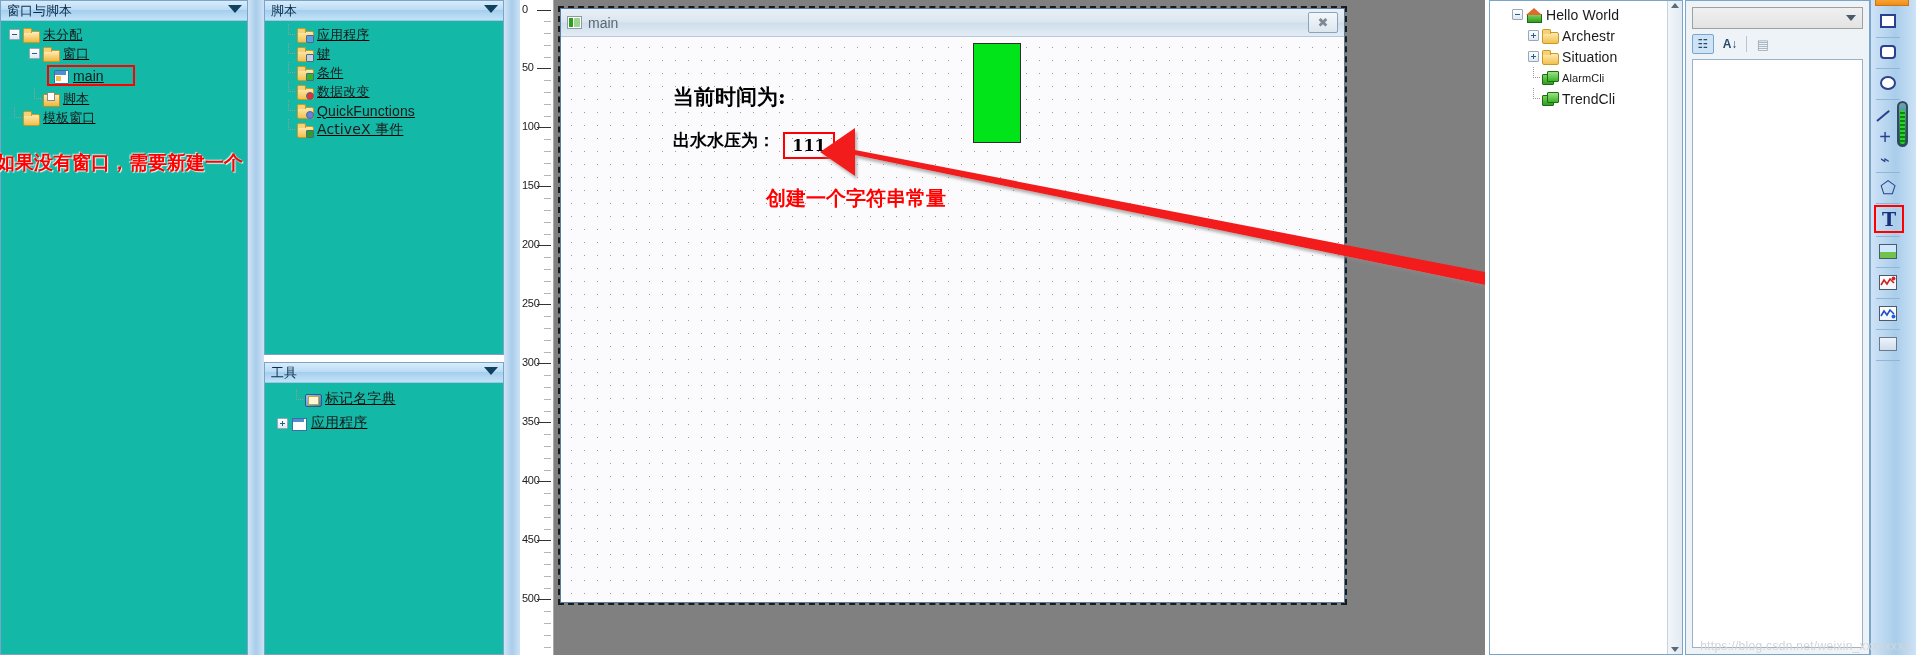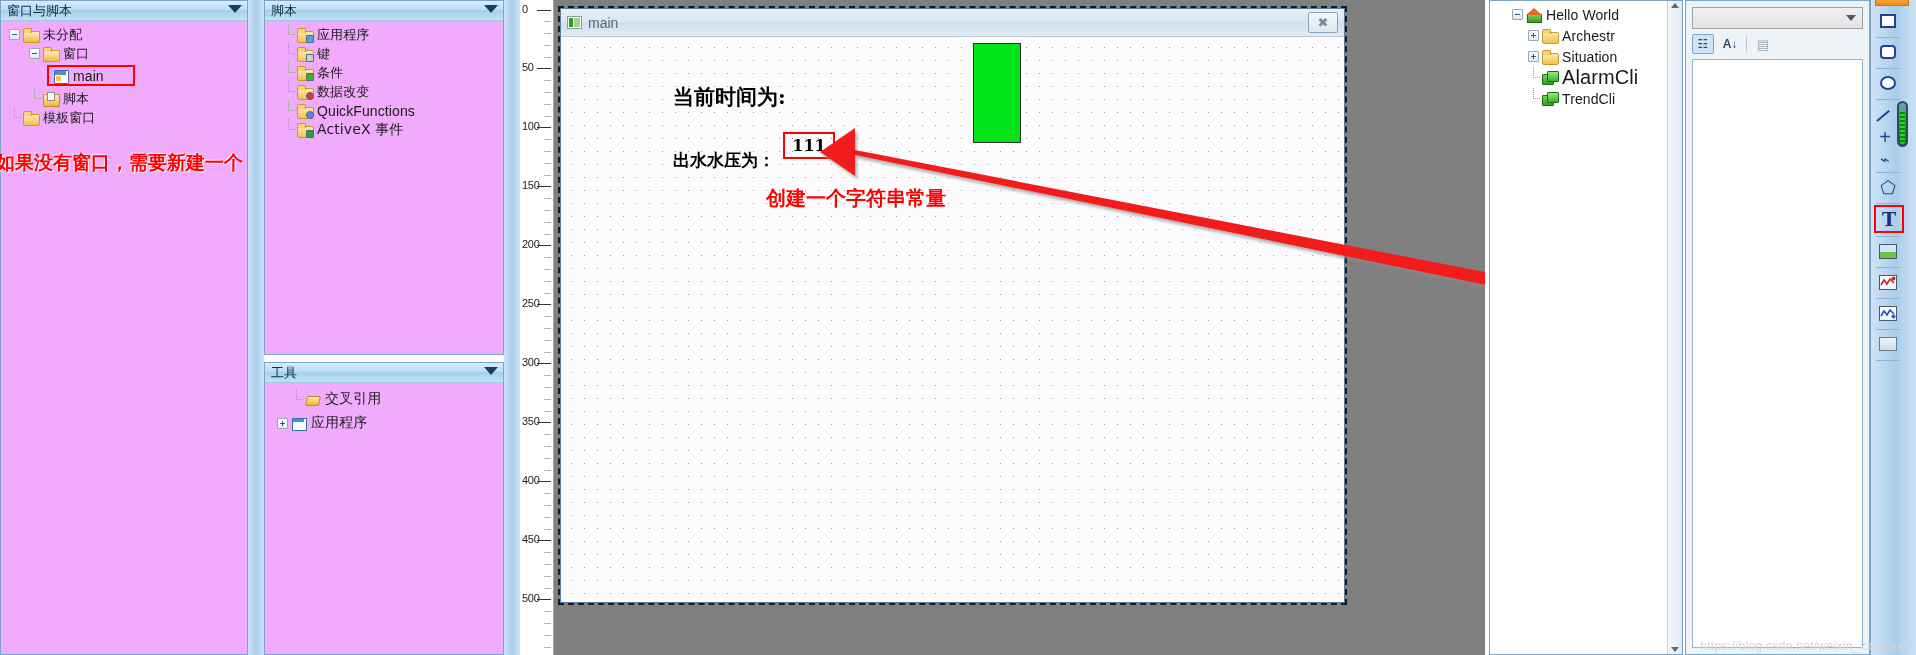--- a/index.html
+++ b/index.html
@@ -33,22 +33,23 @@
   .panel-header .ptitle { font-size:13px; line-height:1; padding-left:2px;}
   .panel-header .pin {
     position: absolute; right: 5px; top: 4px;
     width: 0; height: 0;
     border-left: 7px solid transparent;
     border-right: 7px solid transparent;
     border-top: 8px solid #12405f;
   }
   .panel-body {
     position: absolute; top:20px; left:0; right:0; bottom:0;
-    background: #f0abfc; overflow: hidden;
+    background: #14b8a6; overflow: hidden;
     padding-top: 4px;
+    text-decoration: underline;
   }
 
   
   .tree { font-size: 13px; }
   .tnode { display: flex; align-items: center; height: 19px; white-space: nowrap; }
   .tnode .lbl { font-size:13px; color:#1a1a1a; letter-spacing:.1px; }
   .exp {
     width: 11px; height: 11px; border: 1px solid #9aa8b5;
     background: linear-gradient(to bottom,#ffffff,#dfe9f2);
     position: relative; margin-right: 3px; flex: none;
@@ -421,26 +422,26 @@
 
   <div class="panel" style="left:264px; top:362px; width:240px; height:293px;">
     <div class="panel-header">
       <span class="ptitle cjk">工具</span>
       <span class="pin"></span>
     </div>
     <div class="panel-body">
       <div class="tree" style="padding-left:12px;">
 
 
-
         <div class="tnode" style="height:24px;padding-left:14px;">
           <span class="dline"></span>
-          <span class="ic tag"></span>
-          <span class="lbl cjk" style="font-size:14px;">交叉引用</span>
-        </div>
+          <span class="ic book"></span>
+          <span class="lbl cjk" style="font-size:14px;">标记名字典</span>
+        </div>
+
 
 
 
         <div class="tnode" style="height:24px;">
           <span class="exp plus"></span>
           <span class="ic appw"></span>
           <span class="lbl cjk" style="font-size:14px;">应用程序</span>
         </div>
 
       </div>
@@ -548,21 +549,21 @@
             <span class="g1"></span>
             <span class="g2"></span>
           </span>
         <span class="ttl">main</span>
         <span class="mdi-close">✖</span>
       </div>
       <div class="mdi-canvas">
 
         <div class="canvas-label cjk" style="left:112px; top:46px; font-size:21px;">当前时间为:</div>
 
-        <div class="canvas-label cjk" style="left:112px; top:112px; font-size:17px;">出水水压为：</div>
+        <div class="canvas-label cjk" style="left:112px; top:92px; font-size:17px;">出水水压为：</div>
 
         <div class="value-box" style="left:222px; top:95px; width:52px; height:27px;">
           <span>111</span>
         </div>
 
         <div class="green-rect" style="left:412px; top:6px; width:48px; height:100px;"></div>
 
         <div class="red-note cjk" style="left:205px; top:148px; font-size:20px;">创建一个字符串常量</div>
 
       </div>
@@ -598,21 +599,21 @@
 
       <div class="tnode" style="height:21px;padding-left:16px;">
         <span class="exp plus"></span>
         <span class="ic folder"></span>
         <span class="lbl" style="font-size:14px;">Situation</span>
       </div>
 
       <div class="tnode" style="height:21px;padding-left:16px;">
         <span class="dline"></span>
         <span class="ic net"></span>
-        <span class="lbl" style="font-size:20px;">AlarmCli</span>
+        <span class="lbl" style="font-size:11px;">AlarmCli</span>
       </div>
 
       <div class="tnode" style="height:21px;padding-left:16px;">
         <span class="dline"></span>
         <span class="ic net"></span>
         <span class="lbl" style="font-size:14px;">TrendCli</span>
       </div>
 
     </div>
 

